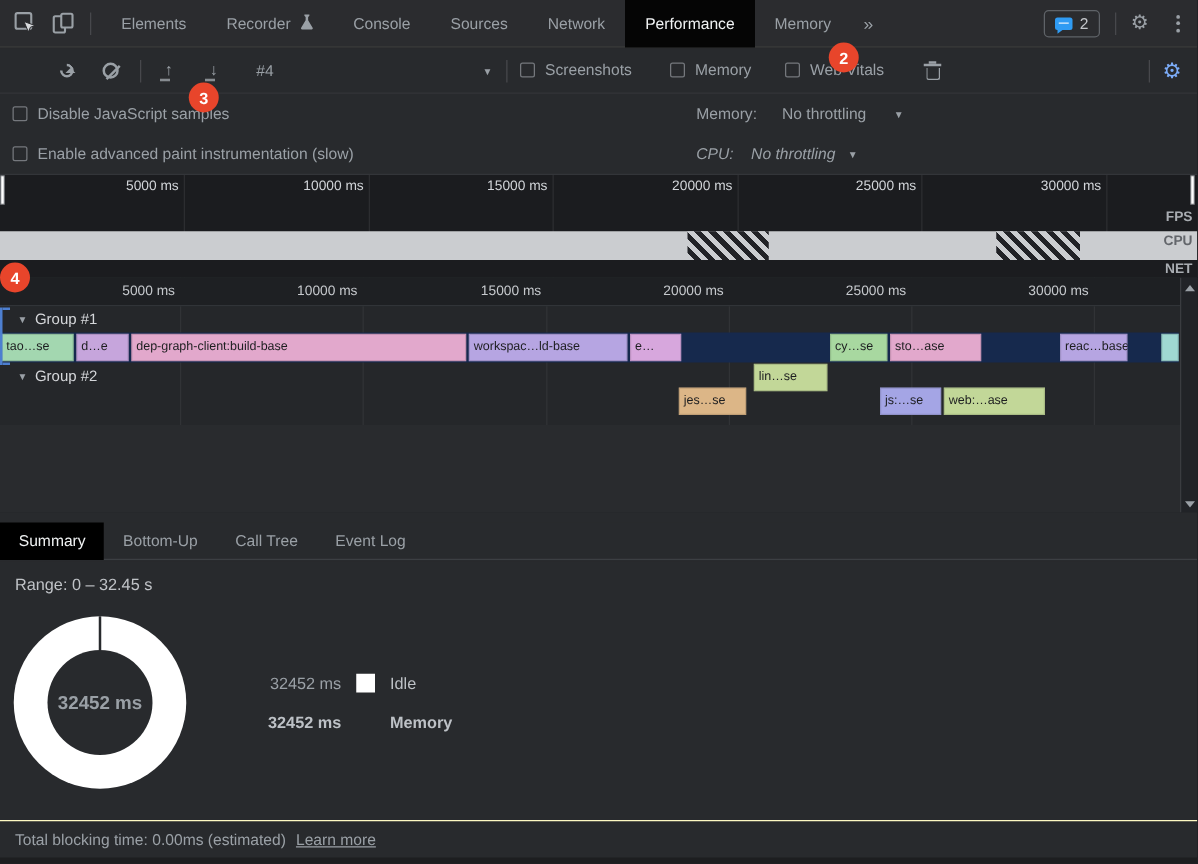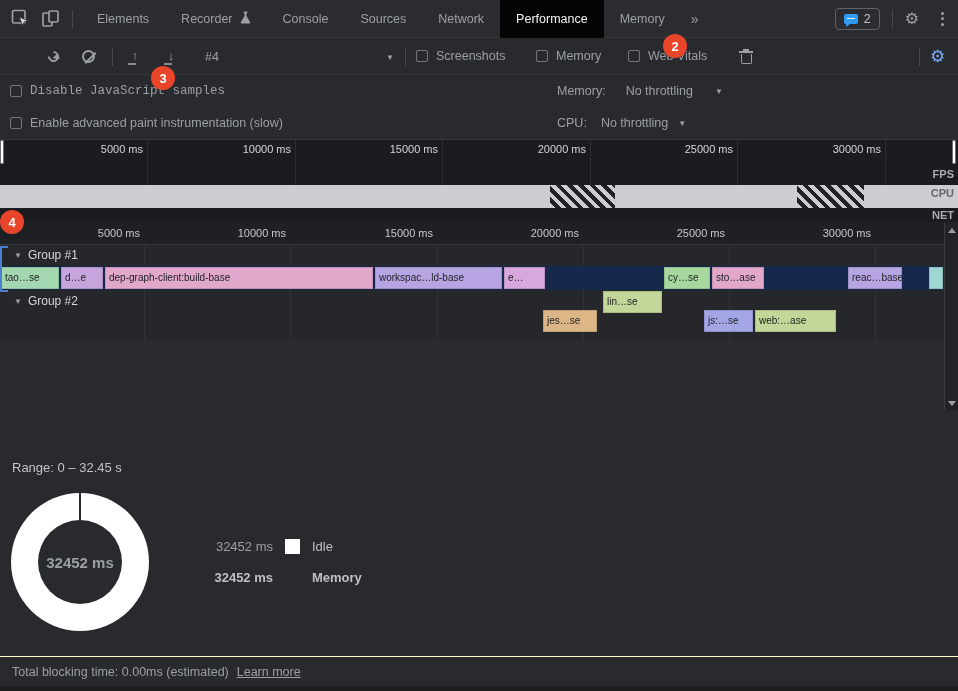--- a/index.html
+++ b/index.html
@@ -198,35 +198,35 @@
         <span class="trash" style="display:block;">
           <i></i>
         </span>
       </div>
     <div class="vdiv" style="left:919px;"></div>
     <div class="abs gear gear-blue" style="left:930px;top:9px;">⚙</div>
   </div>
 
   <div id="settings">
     <div id="settings-rows">
-        <div class="set-row" style="top: 8px; font-family: Liberation Mono, monospace;">
+        <div class="set-row" style="top: 8px;">
           <span class="chk"></span>
           <span>Disable JavaScript samples</span>
         </div>
         <div class="set-row" style="top: 40px;">
           <span class="chk"></span>
           <span>Enable advanced paint instrumentation (slow)</span>
         </div>
       </div>
     <div class="sel-row" style="left:557px;top:8px;">
       <span>Memory:</span>
       <span style="margin-left:20px;">No throttling</span>
       <span class="caret" style="margin-left:22px;">▼</span>
     </div>
-    <div class="sel-row" style="left:557px;top:40px;">
+    <div class="sel-row" style="left:557px;top:40px;font-style:italic;">
       <span>CPU:</span>
       <span style="margin-left:14px;">No throttling</span>
       <span class="caret" style="margin-left:10px;">▼</span>
     </div>
   </div>
 
   <div id="overview">
     <div id="ov-grid-host">
         <div class="ov-grid" style="left: 147px;"></div>
         <div class="ov-grid" style="left: 295px;"></div>
@@ -282,38 +282,44 @@
           <span>Group #1</span>
         </div>
         <div class="navy-row" style="top: 44px;"></div>
         <div class="bar" style="left: 1px; top: 45px; width: 58px; background: rgb(163, 215, 176);">tao…se</div>
         <div class="bar" style="left: 61px; top: 45px; width: 42px; background: rgb(198, 165, 220);">d…e</div>
         <div class="bar" style="left: 105px; top: 45px; width: 268px; background: rgb(226, 168, 204);">dep-graph-client:build-base</div>
         <div class="bar" style="left: 375px; top: 45px; width: 127px; background: rgb(182, 165, 226);">workspac…ld-base</div>
         <div class="bar" style="left: 504px; top: 45px; width: 41px; background: rgb(215, 167, 221);">e…</div>
         <div class="bar" style="left: 603px; top: 45px; width: 59px; background: rgb(194, 215, 152); margin-top: 24px;">lin…se</div>
         <div class="bar" style="left: 664px; top: 45px; width: 46px; background: rgb(168, 216, 160);">cy…se</div>
-        <div class="bar" style="left: 712px; top: 45px; width: 52px; background: rgb(226, 168, 204);">sto…ase</div>
+        <div class="bar" style="left: 712px; top: 45px; width: 73px; background: rgb(226, 168, 204);">sto…ase</div>
         <div class="bar" style="left: 848px; top: 45px; width: 54px; background: rgb(182, 165, 226);">reac…base</div>
         <div class="bar" style="left: 929px; top: 45px; width: 14px; background: rgb(159, 216, 210);"></div>
         <div class="group-label" style="top: 72px;">
           <span class="tri">▼</span>
           <span>Group #2</span>
         </div>
         <div class="bar" style="left: 543px; top: 88px; width: 54px; background: rgb(220, 182, 135);">jes…se</div>
         <div class="bar" style="left: 704px; top: 88px; width: 49px; background: rgb(164, 165, 229);">js:…se</div>
         <div class="bar" style="left: 755px; top: 88px; width: 81px; background: rgb(194, 215, 152);">web:…ase</div>
       </div>
     <div id="fl-bracket"></div>
     <div id="flame-scroll">
       <span class="scr-arrow scr-up"></span>
       <span class="scr-arrow scr-down"></span>
     </div>
   </div>
 
+  <div id="bottom-tabs">
+      <div class="btab active">Summary</div>
+      <div class="btab">Bottom-Up</div>
+      <div class="btab">Call Tree</div>
+      <div class="btab">Event Log</div>
+    </div>
 
   <div id="summary">
     <div id="range-label">Range: 0 – 32.45 s</div>
     <div id="donut">
       <div id="donut-seam"></div>
       <div id="donut-hole">
         <span id="donut-text">32452 ms</span>
       </div>
     </div>
     <div id="legend-host">

